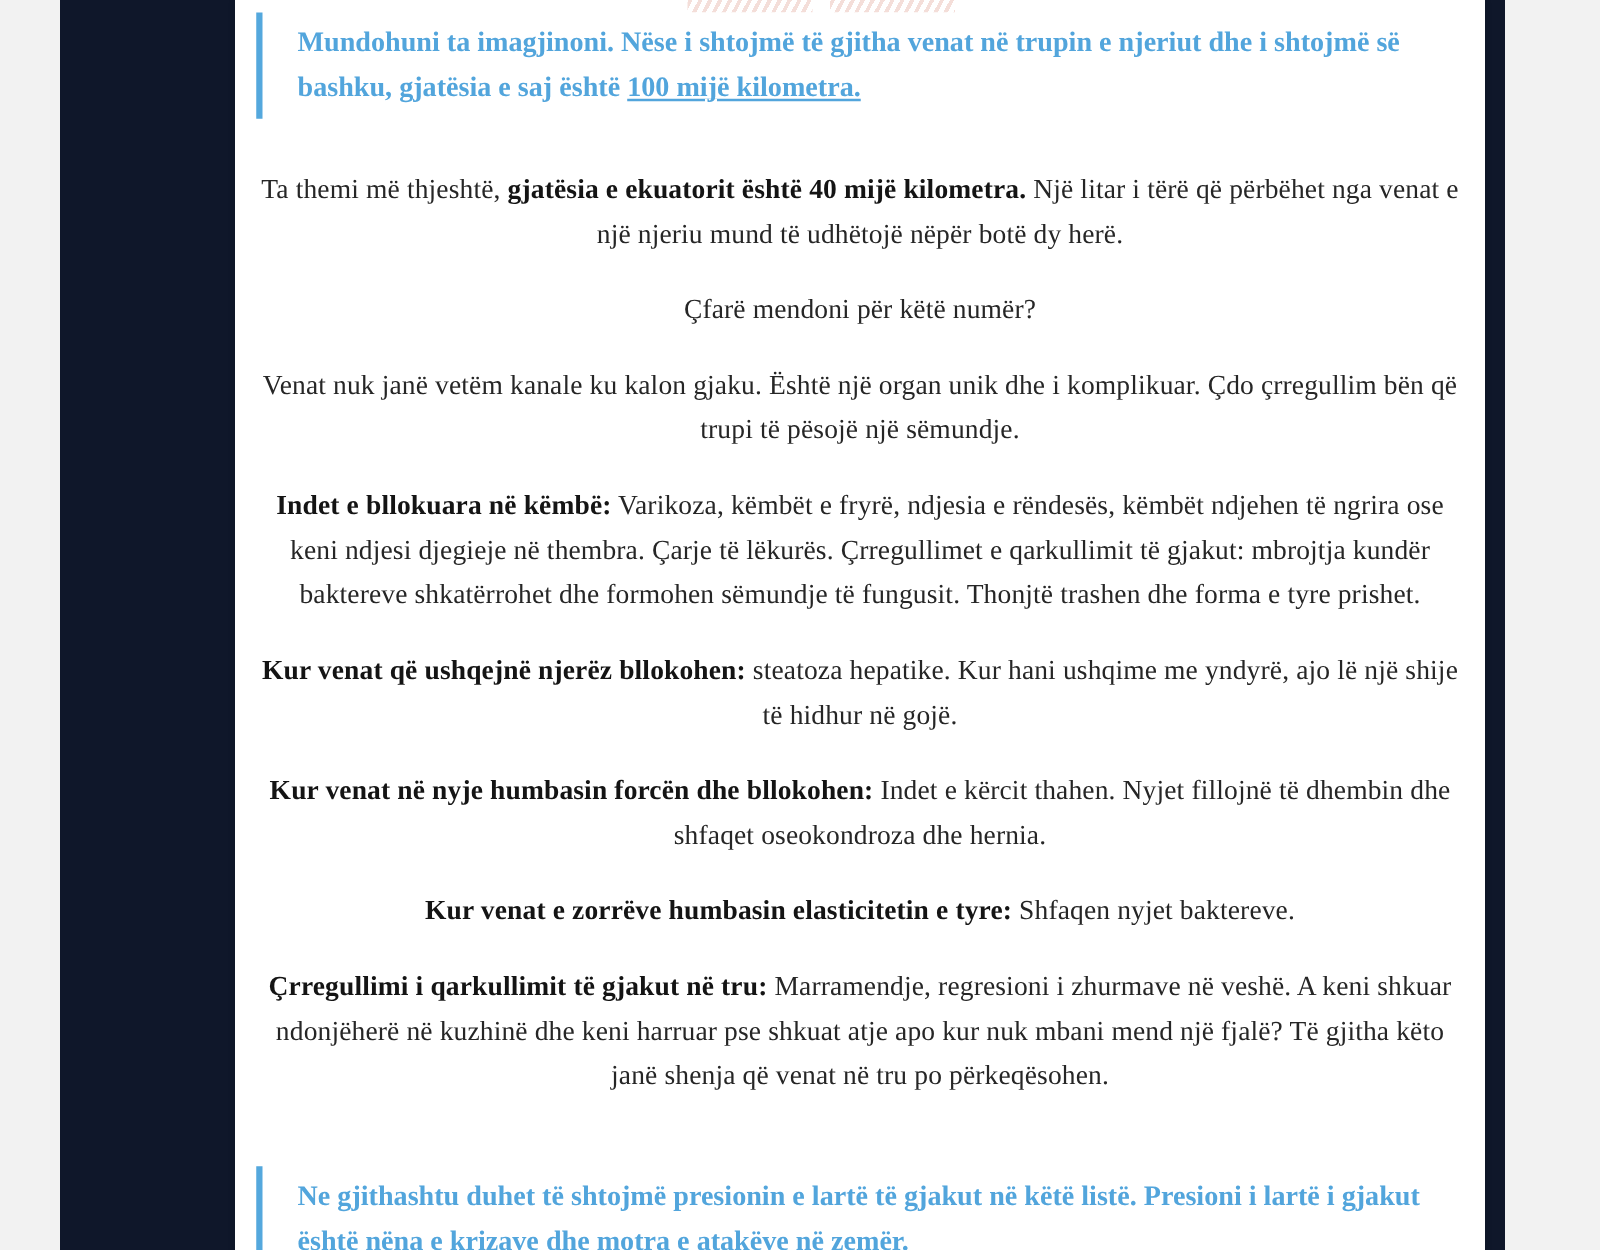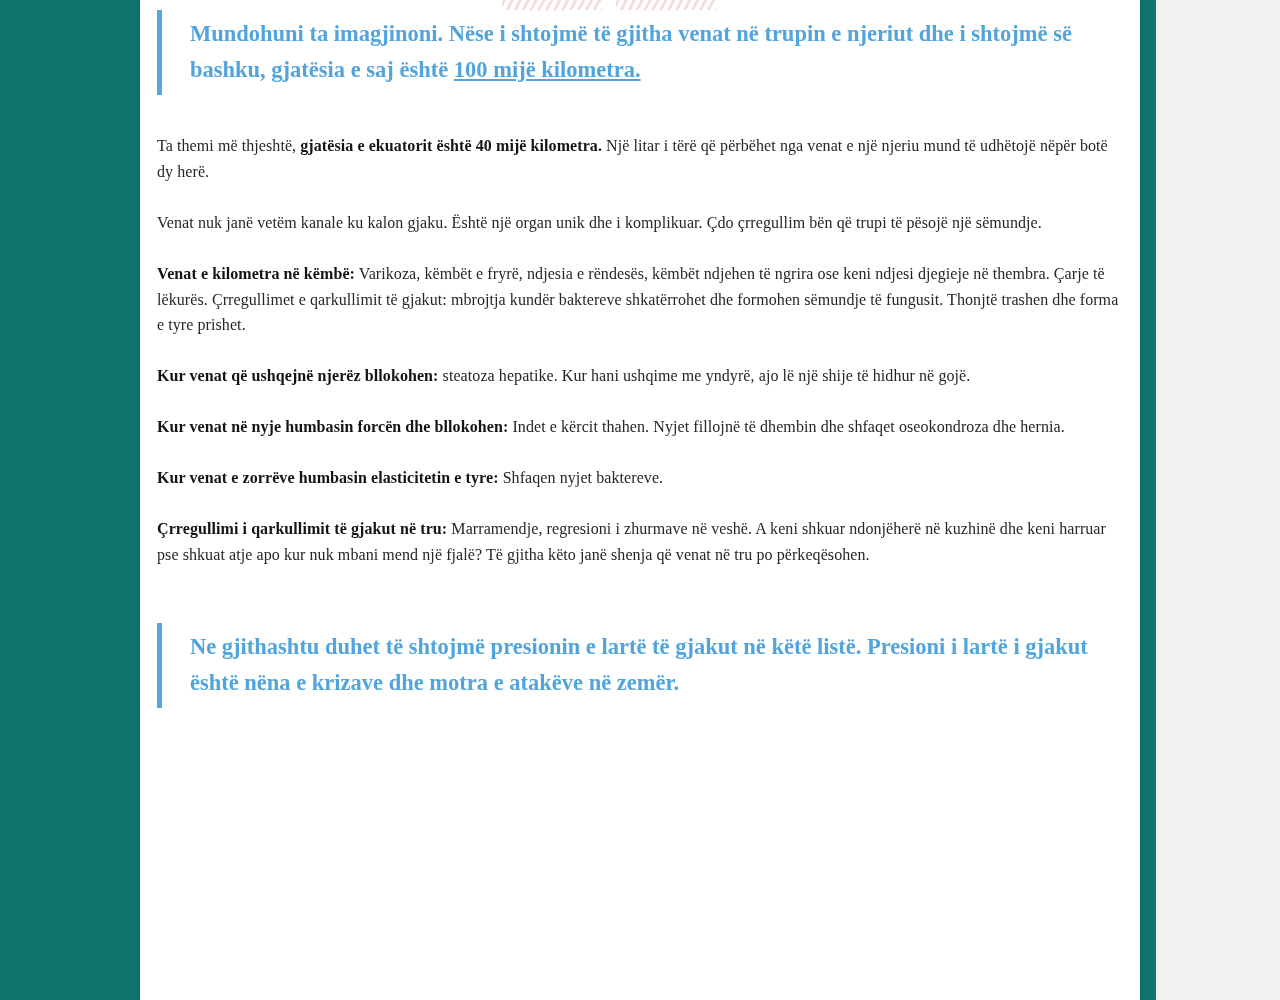--- a/index.html
+++ b/index.html
@@ -12,21 +12,22 @@
     overflow: hidden;
     background: #f2f2f2;
     font-family: "Liberation Serif", "DejaVu Serif", serif;
   }
 
   
   .page-canvas {
     position: relative;
     width: 1156px;
     height: 1000px;
-    background: #0f766e;
+    background: #0f172a;
+    margin-left: 48px;
   }
   .article-card {
     position: absolute;
     left: 140px;
     top: 0;
     width: 1000px;
     min-height: 1000px;
     background: #ffffff;
     box-shadow: 0 0 6px rgba(0,0,0,0.10);
     box-sizing: border-box;
@@ -74,24 +75,25 @@
     color: #52a5dc;
     text-decoration: underline;
     text-underline-offset: 2px;
   }
 
   .spacer-after-quote-1 { height: 38px; }
   .spacer-before-quote-2 { height: 30px; }
 
   p.para {
     margin: 0 0 25px 0;
-    font-size: 16px;
+    font-size: 22px;
     line-height: 1.62;
     color: #262626;
     letter-spacing: 0.005em;
+    text-align: center;
   }
   p.para:last-child { margin-bottom: 0; }
   p.para b, p.para strong { font-weight: 700; color: #141414; }
 
   .lead-term { font-weight: 700; color: #141414; }
 </style>
 </head>
 <body>
 
 <div class="page-canvas">
@@ -107,25 +109,26 @@
       <blockquote class="pullquote">
         <span>Mundohuni ta imagjinoni. Nëse i shtojmë të gjitha venat në trupin e njeriut dhe i shtojmë së bashku, gjatësia e saj është </span><a class="qlink" href="#">100 mijë kilometra.</a>
       </blockquote>
 
       <div class="spacer-after-quote-1"></div>
 
       <p class="para">
         <span>Ta themi më thjeshtë, </span><b>gjatësia e ekuatorit është 40 mijë kilometra.</b><span> Një litar i tërë që përbëhet nga venat e një njeriu mund të udhëtojë nëpër botë dy herë.</span>
       </p>
 
+      <p class="para">Çfarë mendoni për këtë numër?</p>
 
       <p class="para">Venat nuk janë vetëm kanale ku kalon gjaku. Është një organ unik dhe i komplikuar. Çdo çrregullim bën që trupi të pësojë një sëmundje.</p>
 
       <p class="para">
-        <span class="lead-term">Venat e kilometra në këmbë:</span><span> Varikoza, këmbët e fryrë, ndjesia e rëndesës, këmbët ndjehen të ngrira ose keni ndjesi djegieje në thembra. Çarje të lëkurës. Çrregullimet e qarkullimit të gjakut: mbrojtja kundër baktereve shkatërrohet dhe formohen sëmundje të fungusit. Thonjtë trashen dhe forma e tyre prishet.</span>
+        <span class="lead-term">Indet e bllokuara në këmbë:</span><span> Varikoza, këmbët e fryrë, ndjesia e rëndesës, këmbët ndjehen të ngrira ose keni ndjesi djegieje në thembra. Çarje të lëkurës. Çrregullimet e qarkullimit të gjakut: mbrojtja kundër baktereve shkatërrohet dhe formohen sëmundje të fungusit. Thonjtë trashen dhe forma e tyre prishet.</span>
       </p>
 
       <p class="para">
         <span class="lead-term">Kur venat që ushqejnë njerëz bllokohen:</span><span> steatoza hepatike. Kur hani ushqime me yndyrë, ajo lë një shije të hidhur në gojë.</span>
       </p>
 
       <p class="para">
         <span class="lead-term">Kur venat në nyje humbasin forcën dhe bllokohen:</span><span> Indet e kërcit thahen. Nyjet fillojnë të dhembin dhe shfaqet oseokondroza dhe hernia.</span>
       </p>
 

